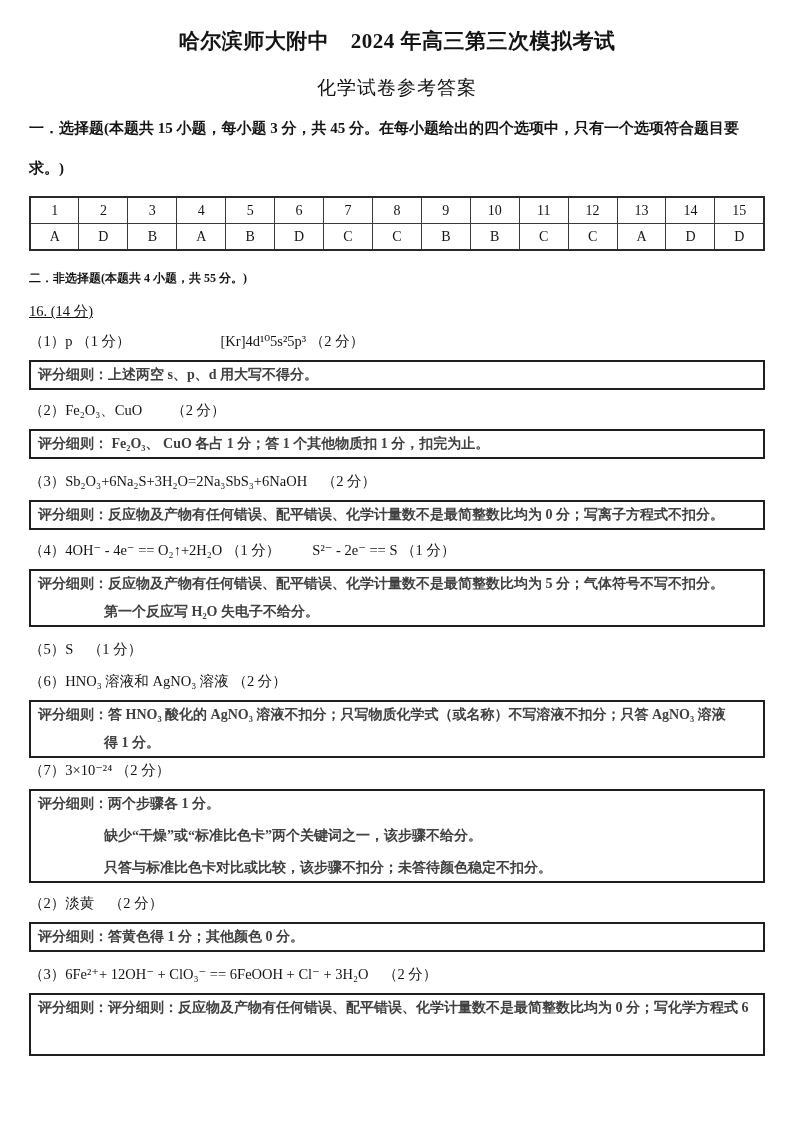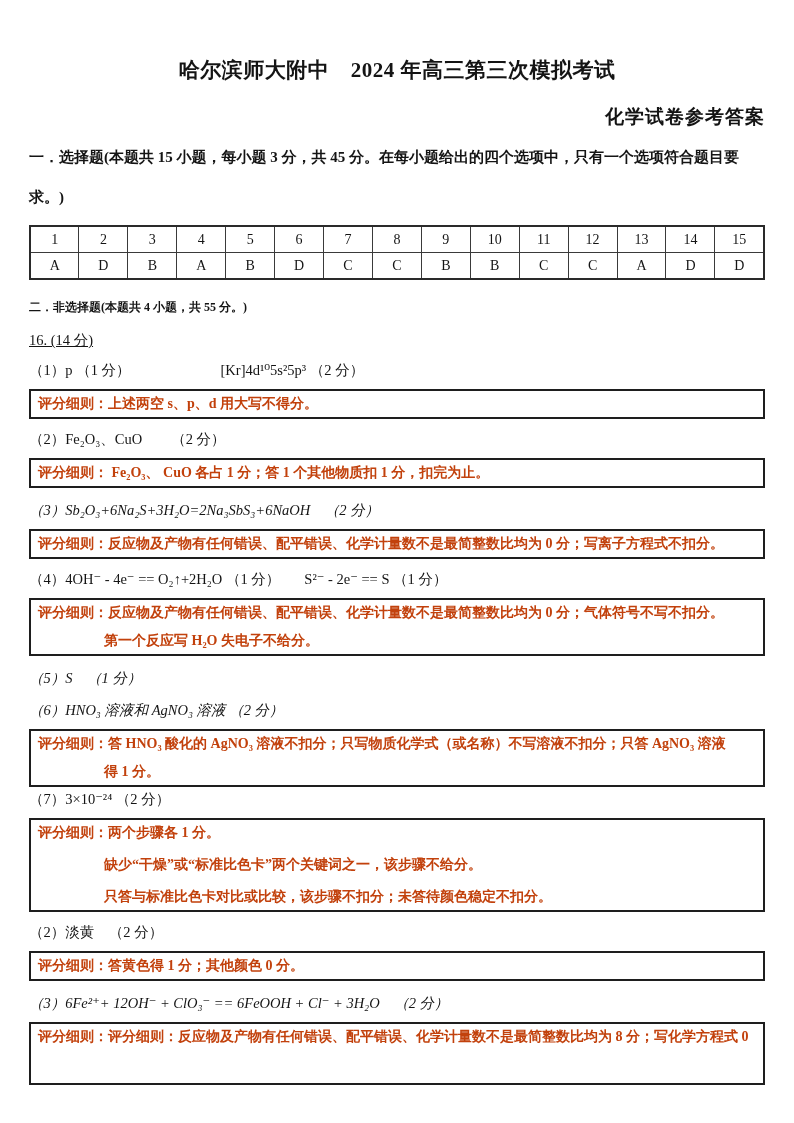--- a/index.html
+++ b/index.html
@@ -1,40 +1,40 @@
 <!DOCTYPE html>
 <html><head>
 <meta charset="utf-8">
 <style>
   html, body { margin: 0; padding: 0; background: #ffffff; }
   .page {
     position: relative;
     width: 794px;
     height: 1123px;
     box-sizing: border-box;
-    padding: 57px 29px 0 29px;
+    padding: 28px 29px 0 29px;
     background: #ffffff;
     font-family: "Liberation Serif", "DejaVu Serif", serif;
     color: #141414;
     overflow: hidden;
   }
   .doc-title {
     margin: 0;
     text-align: center;
     font-size: 21px;
     line-height: 27px;
     font-weight: bold;
     letter-spacing: 0.5px;
   }
   .doc-subtitle {
     margin: 20px 0 0 0;
-    text-align: right;
+    text-align: center;
     font-size: 19px;
     line-height: 25px;
-    font-weight: bold;
+    font-weight: normal;
     letter-spacing: 1px;
   }
   .sec-heading {
     margin-top: 8px;
     font-size: 15px;
     line-height: 40px;
     font-weight: bold;
   }
   .sec2-heading {
     margin-top: 16px;
@@ -62,29 +62,29 @@
     line-height: 20px;
     text-decoration: underline;
   }
   .q-line {
     margin-top: 10px;
     font-size: 14.5px;
     line-height: 20px;
     white-space: nowrap;
   }
   .q-line .part-b-wide  { margin-left: 90px; }
-  .q-line .part-b-small { margin-left: 24px; text-align: center; }
-  .mt12 { margin-top: 12px; font-style: italic; }
+  .q-line .part-b-small { margin-left: 32px; text-align: center; }
+  .mt12 { margin-top: 12px; }
   .mt16 { margin-top: 2px; }
   .mt26 { margin-top: 26px; }
   .score-box {
     margin-top: 9px;
     border: 2px solid #1e1e1e;
     padding: 3px 7px;
-    color: #c2410c;
+    color: #404040;
     font-weight: bold;
     font-size: 14px;
     line-height: 20px;
   }
   .score-box .box-line { white-space: nowrap; }
   .score-box .cont {
     padding-left: 66px;
     margin-top: 8px;
   }
   .box-gap .cont { margin-top: 12px; }
@@ -157,21 +157,21 @@
 
   <div class="q-line mt12">（3）Sb₂O₃+6Na₂S+3H₂O=2Na₃SbS₃+6NaOH　（2 分）</div>
   <div class="score-box">
     <div class="box-line">评分细则：反应物及产物有任何错误、配平错误、化学计量数不是最简整数比均为 0 分；写离子方程式不扣分。</div>
   </div>
 
   <div class="q-line">
     <span>（4）4OH⁻ - 4e⁻ == O₂↑+2H₂O （1 分）</span><span class="part-b-small">S²⁻ - 2e⁻ == S （1 分）</span>
   </div>
   <div class="score-box">
-    <div class="box-line">评分细则：反应物及产物有任何错误、配平错误、化学计量数不是最简整数比均为 0 分；气体符号不写不扣分。</div>
+    <div class="box-line">评分细则：反应物及产物有任何错误、配平错误、化学计量数不是最简整数比均为 5 分；气体符号不写不扣分。</div>
     <div class="box-line cont">第一个反应写 H₂O 失电子不给分。</div>
   </div>
 
   <div class="q-line mt12">（5）S　（1 分）</div>
   <div class="q-line mt12">（6）HNO₃ 溶液和 AgNO₃ 溶液 （2 分）</div>
   <div class="score-box">
     <div class="box-line">评分细则：答 HNO₃ 酸化的 AgNO₃ 溶液不扣分；只写物质化学式（或名称）不写溶液不扣分；只答 AgNO₃ 溶液</div>
     <div class="box-line cont">得 1 分。</div>
   </div>
 
@@ -184,17 +184,17 @@
     <div class="box-line cont">只答与标准比色卡对比或比较，该步骤不扣分；未答待颜色稳定不扣分。</div>
   </div>
 
   <div class="q-line">（2）淡黄　（2 分）</div>
   <div class="score-box">
     <div class="box-line">评分细则：答黄色得 1 分；其他颜色 0 分。</div>
   </div>
 
   <div class="q-line mt12">（3）6Fe²⁺+ 12OH⁻ + ClO₃⁻ == 6FeOOH + Cl⁻ + 3H₂O　（2 分）</div>
   <div class="score-box box-tall box-gap">
-    <div class="box-line">评分细则：评分细则：反应物及产物有任何错误、配平错误、化学计量数不是最简整数比均为 8 分；写化学方程式 0</div>
+    <div class="box-line">评分细则：评分细则：反应物及产物有任何错误、配平错误、化学计量数不是最简整数比均为 0 分；写化学方程式 6</div>
 
   </div>
 
 </div>
 
 </body></html>

